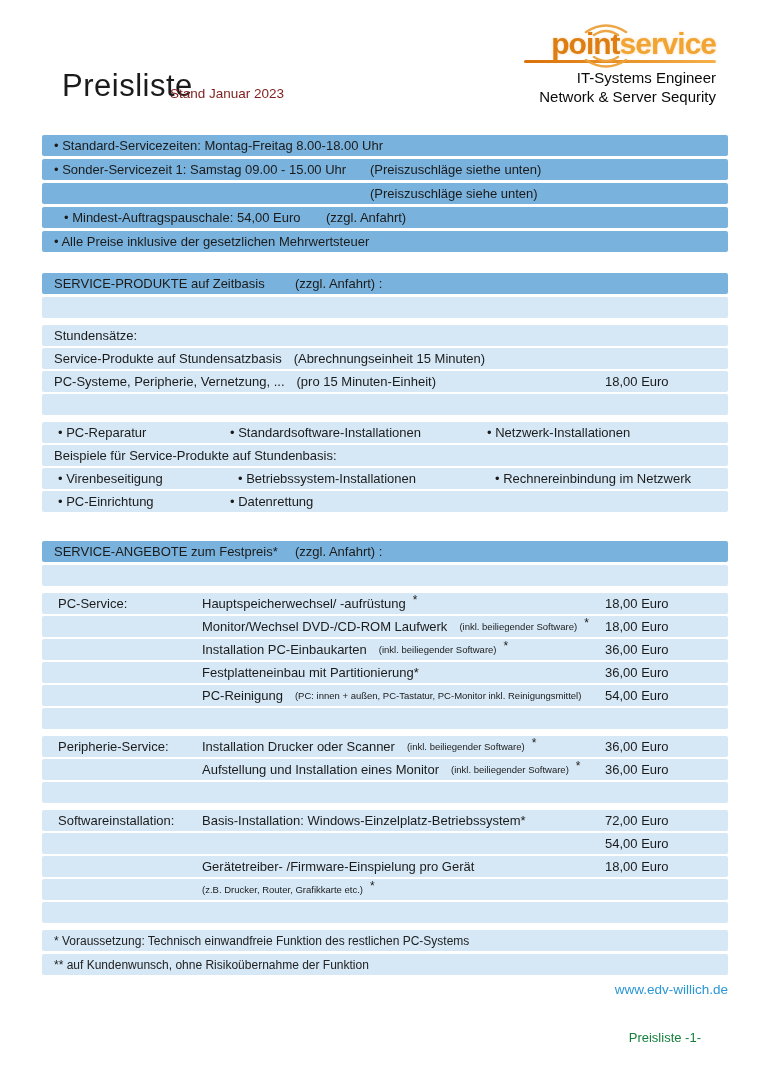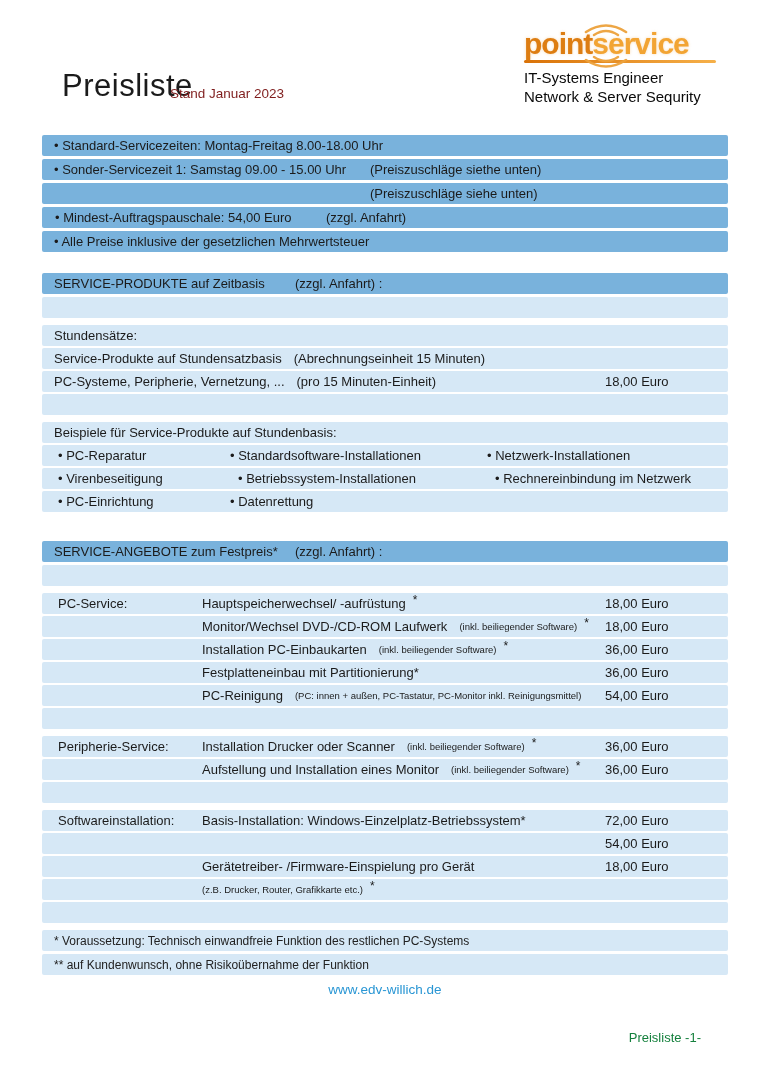--- a/index.html
+++ b/index.html
@@ -3,21 +3,21 @@
 <meta charset="utf-8">
 <style>
   html,body{margin:0;padding:0;background:#e9e9e9;}
   .page{
     position:relative;width:763px;height:1080px;margin:0 auto;background:#ffffff;
     font-family:"Liberation Sans","DejaVu Sans",sans-serif;color:#1b1b1b;overflow:hidden;
   }
   
   .doc-title{position:absolute;left:62px;top:68px;font-size:31px;font-weight:400;letter-spacing:.5px;color:#1b1b1b;}
   .doc-subtitle{position:absolute;left:170px;top:86px;font-size:13.5px;color:#7f1d1d;}
-  .logo{position:absolute;left:524px;top:26px;width:192px;text-align:left;}
+  .logo{position:absolute;left:524px;top:26px;width:192px;text-align:right;}
   .logo-word{position:relative;font-weight:700;font-size:30px;letter-spacing:-1px;line-height:36px;
     text-shadow:0 0 3px rgba(235,150,40,.35);white-space:nowrap;}
   .logo-word .p1{color:var(--logo_orange_dark,#dd7d12);}
   .logo-word .p2{color:var(--logo_orange_light,#f2a433);}
   .logo-arcs{position:absolute;left:0;top:-8px;width:192px;height:56px;pointer-events:none;}
   .logo-underline{height:3px;background:linear-gradient(90deg,#d97208,#f6b049);margin-top:-2px;border-radius:2px;}
   .logo-tagline{font-size:15px;color:#0a0a0a;line-height:1.28;margin-top:5px;}
   
   .content{position:absolute;left:42px;top:135px;width:686px;}
   .bar{position:relative;height:21px;margin-bottom:3px;border-radius:2px;
@@ -32,21 +32,21 @@
   .price{left:563px;}
   .gap-group{height:5px;}
   .gap-section{height:27px;}
   .small{font-size:9.5px;}
   .star{position:relative;top:-4px;margin-left:7px;font-size:12px;}
   .inote{margin-left:12px;}
   .cat{position:absolute;left:16px;white-space:nowrap;}
   .desc{position:absolute;left:144px;white-space:nowrap;display:flex;align-items:center;margin-left:16px;}
   .ex1{left:16px;} .ex2{left:188px;} .ex3{left:445px;}
   .bar.foot{background:var(--row_blue,#d6e8f6);font-size:12px;color:#222;}
-  .website-row{margin-top:7px;text-align:center;font-size:13.5px;}
+  .website-row{margin-top:7px;text-align:right;font-size:13.5px;}
   .website-row a{color:var(--link_blue,#2996d4);text-decoration:none;cursor:pointer;}
   .page-label{position:absolute;right:62px;top:1030px;font-size:13px;color:#15803d;}
 </style>
 </head>
 <body>
 
 <div class="page">
 
   <div class="doc-title">Preisliste</div>
   <div class="doc-subtitle">Stand Januar 2023</div>
@@ -74,21 +74,21 @@
       <span class="t">• Standard-Servicezeiten: Montag-Freitag 8.00-18.00 Uhr</span>
     </div>
     <div class="bar blue">
       <span class="t">• Sonder-Servicezeit 1: Samstag 09.00 - 15.00 Uhr</span>
       <span class="abs note-a">(Preiszuschläge siethe unten)</span>
     </div>
     <div class="bar blue">
       <span class="abs note-a">(Preiszuschläge siehe unten)</span>
     </div>
     <div class="bar blue">
-      <span class="t" style="padding-left:13px;text-align:center;">• Mindest-Auftragspauschale: 54,00 Euro</span>
+      <span class="t" style="padding-left:22px;text-align:center;">• Mindest-Auftragspauschale: 54,00 Euro</span>
       <span class="abs note-b">(zzgl. Anfahrt)</span>
     </div>
     <div class="bar blue">
       <span class="t">• Alle Preise inklusive der gesetzlichen Mehrwertsteuer</span>
     </div>
 
     <div class="gap-section" style="height:18px;"></div>
 
     <div class="bar blue">
       <span class="t">SERVICE-PRODUKTE auf Zeitbasis</span>
@@ -105,29 +105,29 @@
       <span class="inote">(Abrechnungseinheit 15 Minuten)</span>
     </div>
     <div class="bar row">
       <span class="t">PC-Systeme, Peripherie, Vernetzung, ...</span>
       <span class="inote">(pro 15 Minuten-Einheit)</span>
       <span class="abs price">18,00 Euro</span>
     </div>
     <div class="bar row"></div>
     <div class="gap-group"></div>
 
-    <div class="bar row">
-      <span class="t">Beispiele für Service-Produkte auf Stundenbasis:</span>
-    </div>
     <div class="bar row">
       <span class="abs ex1">• PC-Reparatur</span>
       <span class="abs ex2">• Standardsoftware-Installationen</span>
       <span class="abs ex3">• Netzwerk-Installationen</span>
     </div>
     <div class="bar row">
+      <span class="t">Beispiele für Service-Produkte auf Stundenbasis:</span>
+    </div>
+    <div class="bar row">
       <span class="abs ex1">• Virenbeseitigung</span>
       <span class="abs ex2" style="left:196px;">• Betriebssystem-Installationen</span>
       <span class="abs ex3" style="left:453px;">• Rechnereinbindung im Netzwerk</span>
     </div>
     <div class="bar row">
       <span class="abs ex1">• PC-Einrichtung</span>
       <span class="abs ex2">• Datenrettung</span>
       <span class="abs ex3"></span>
     </div>
 

